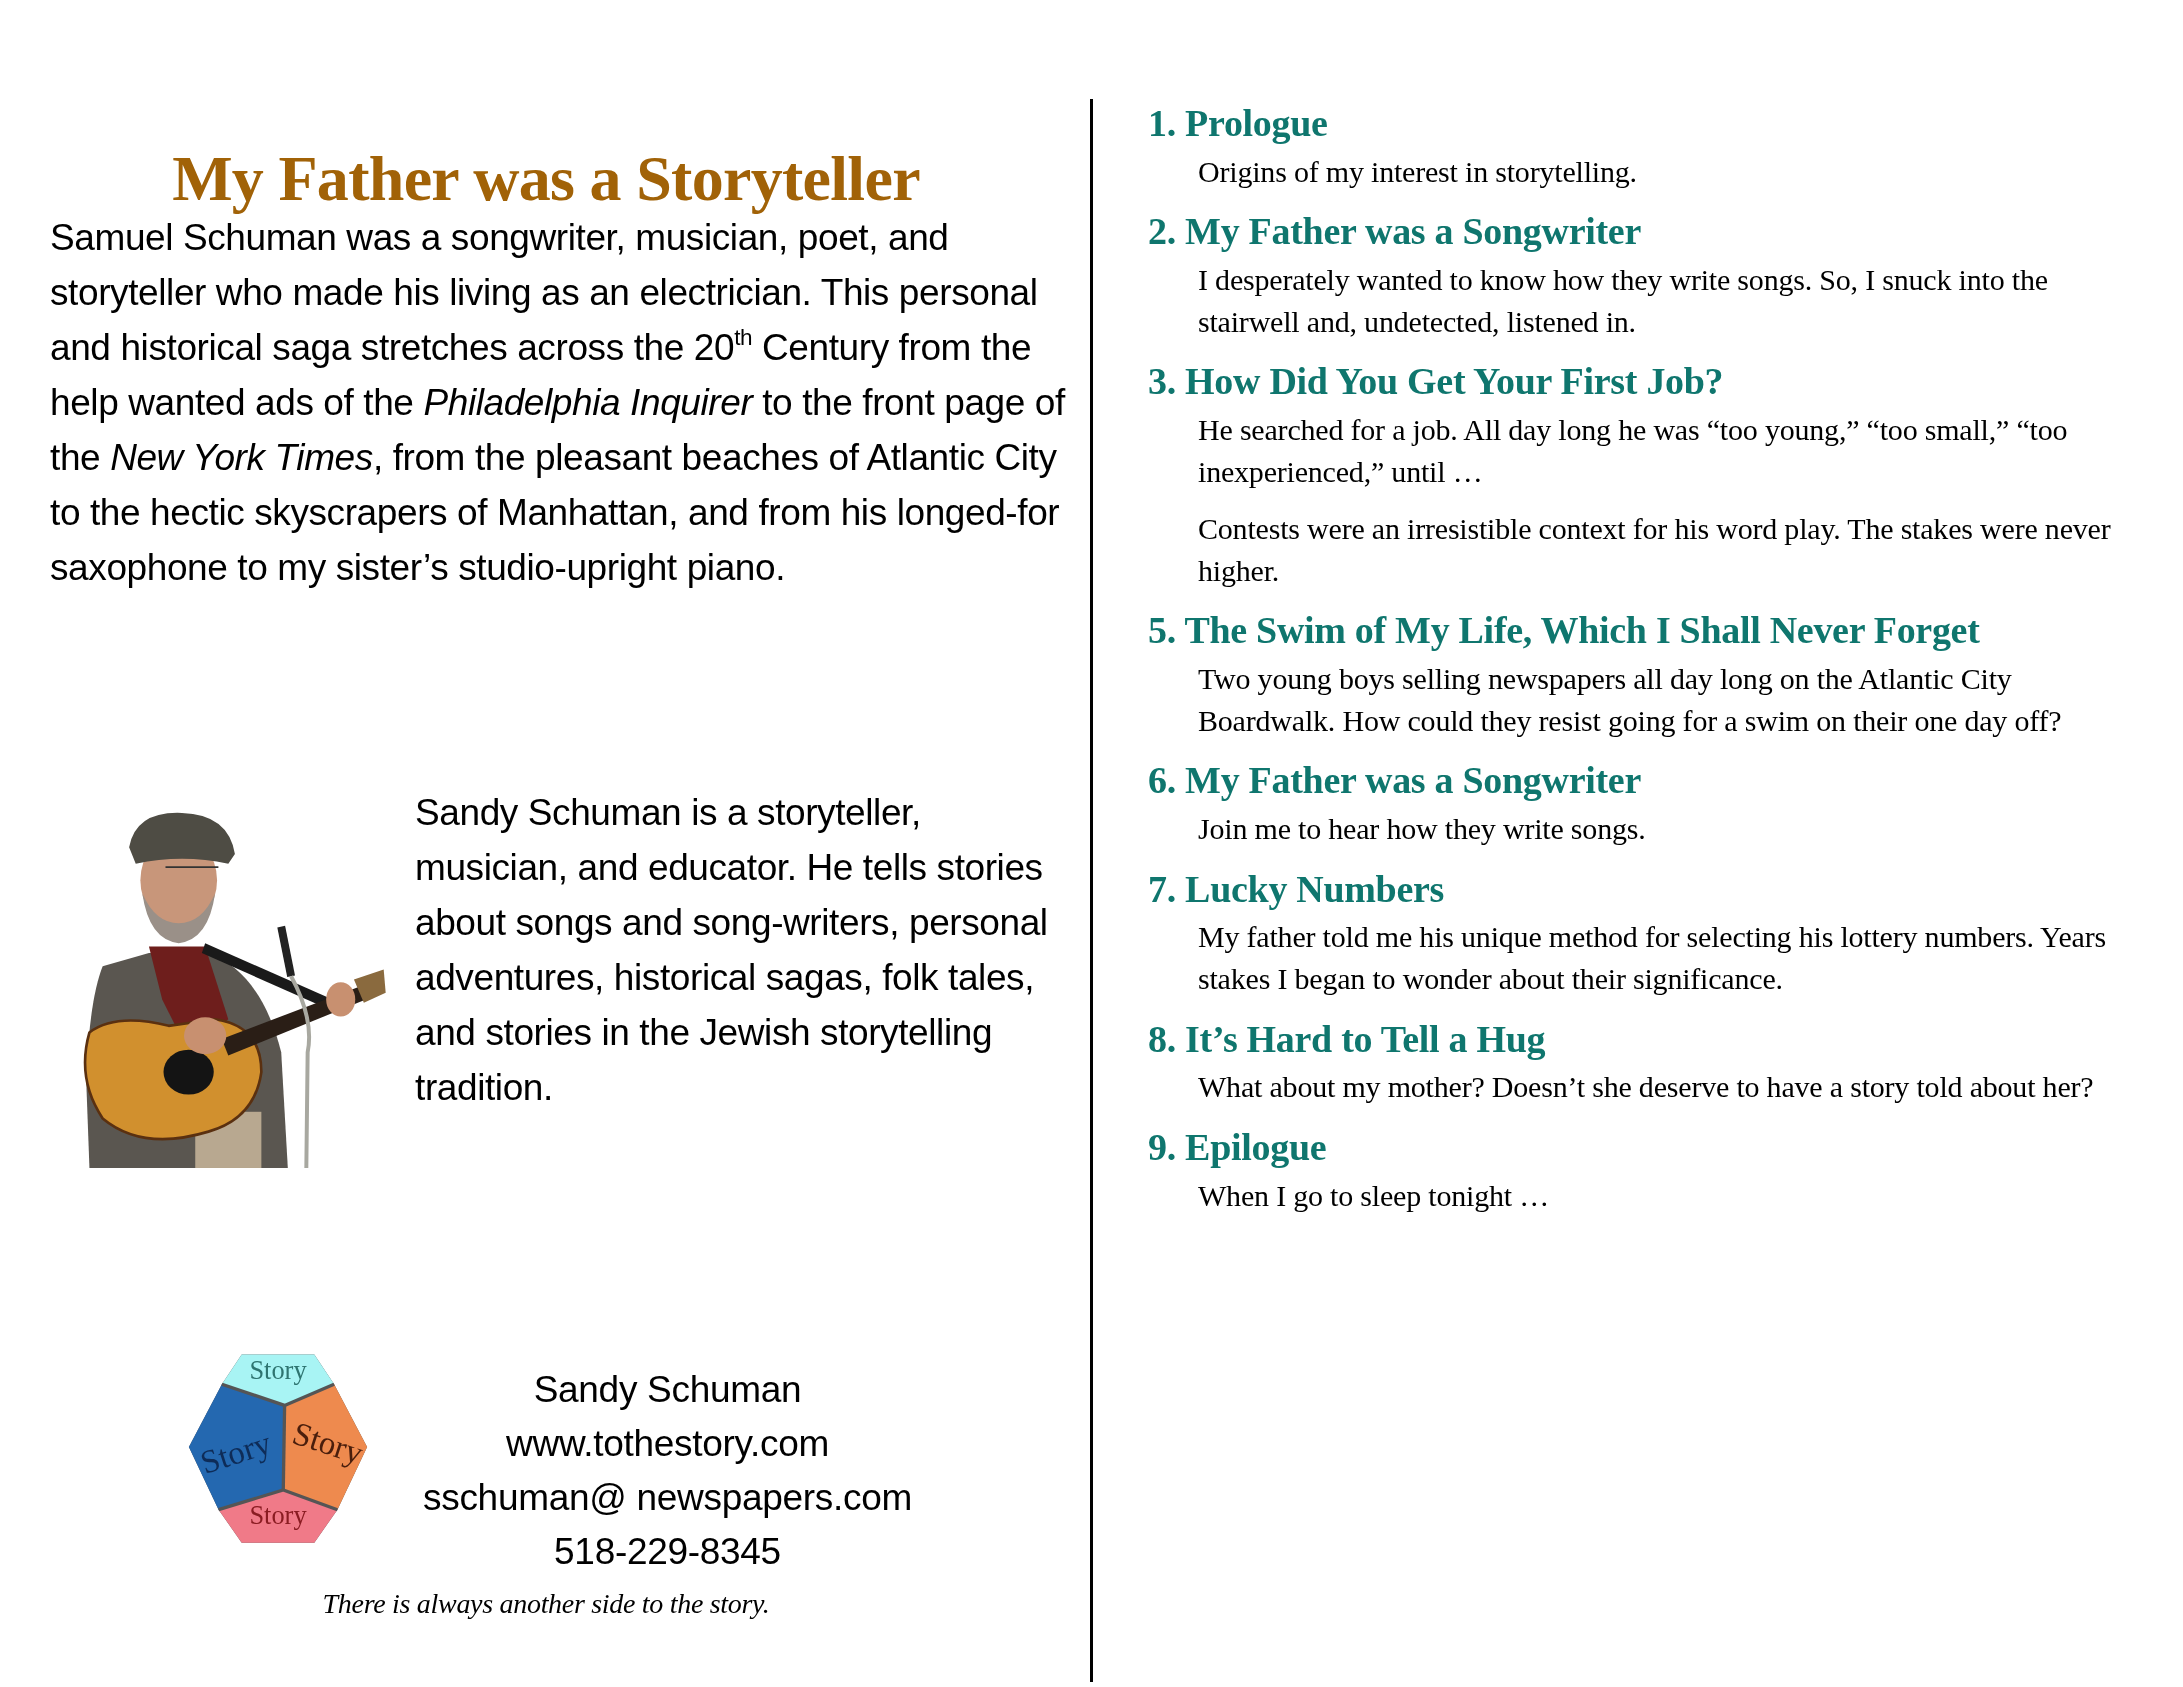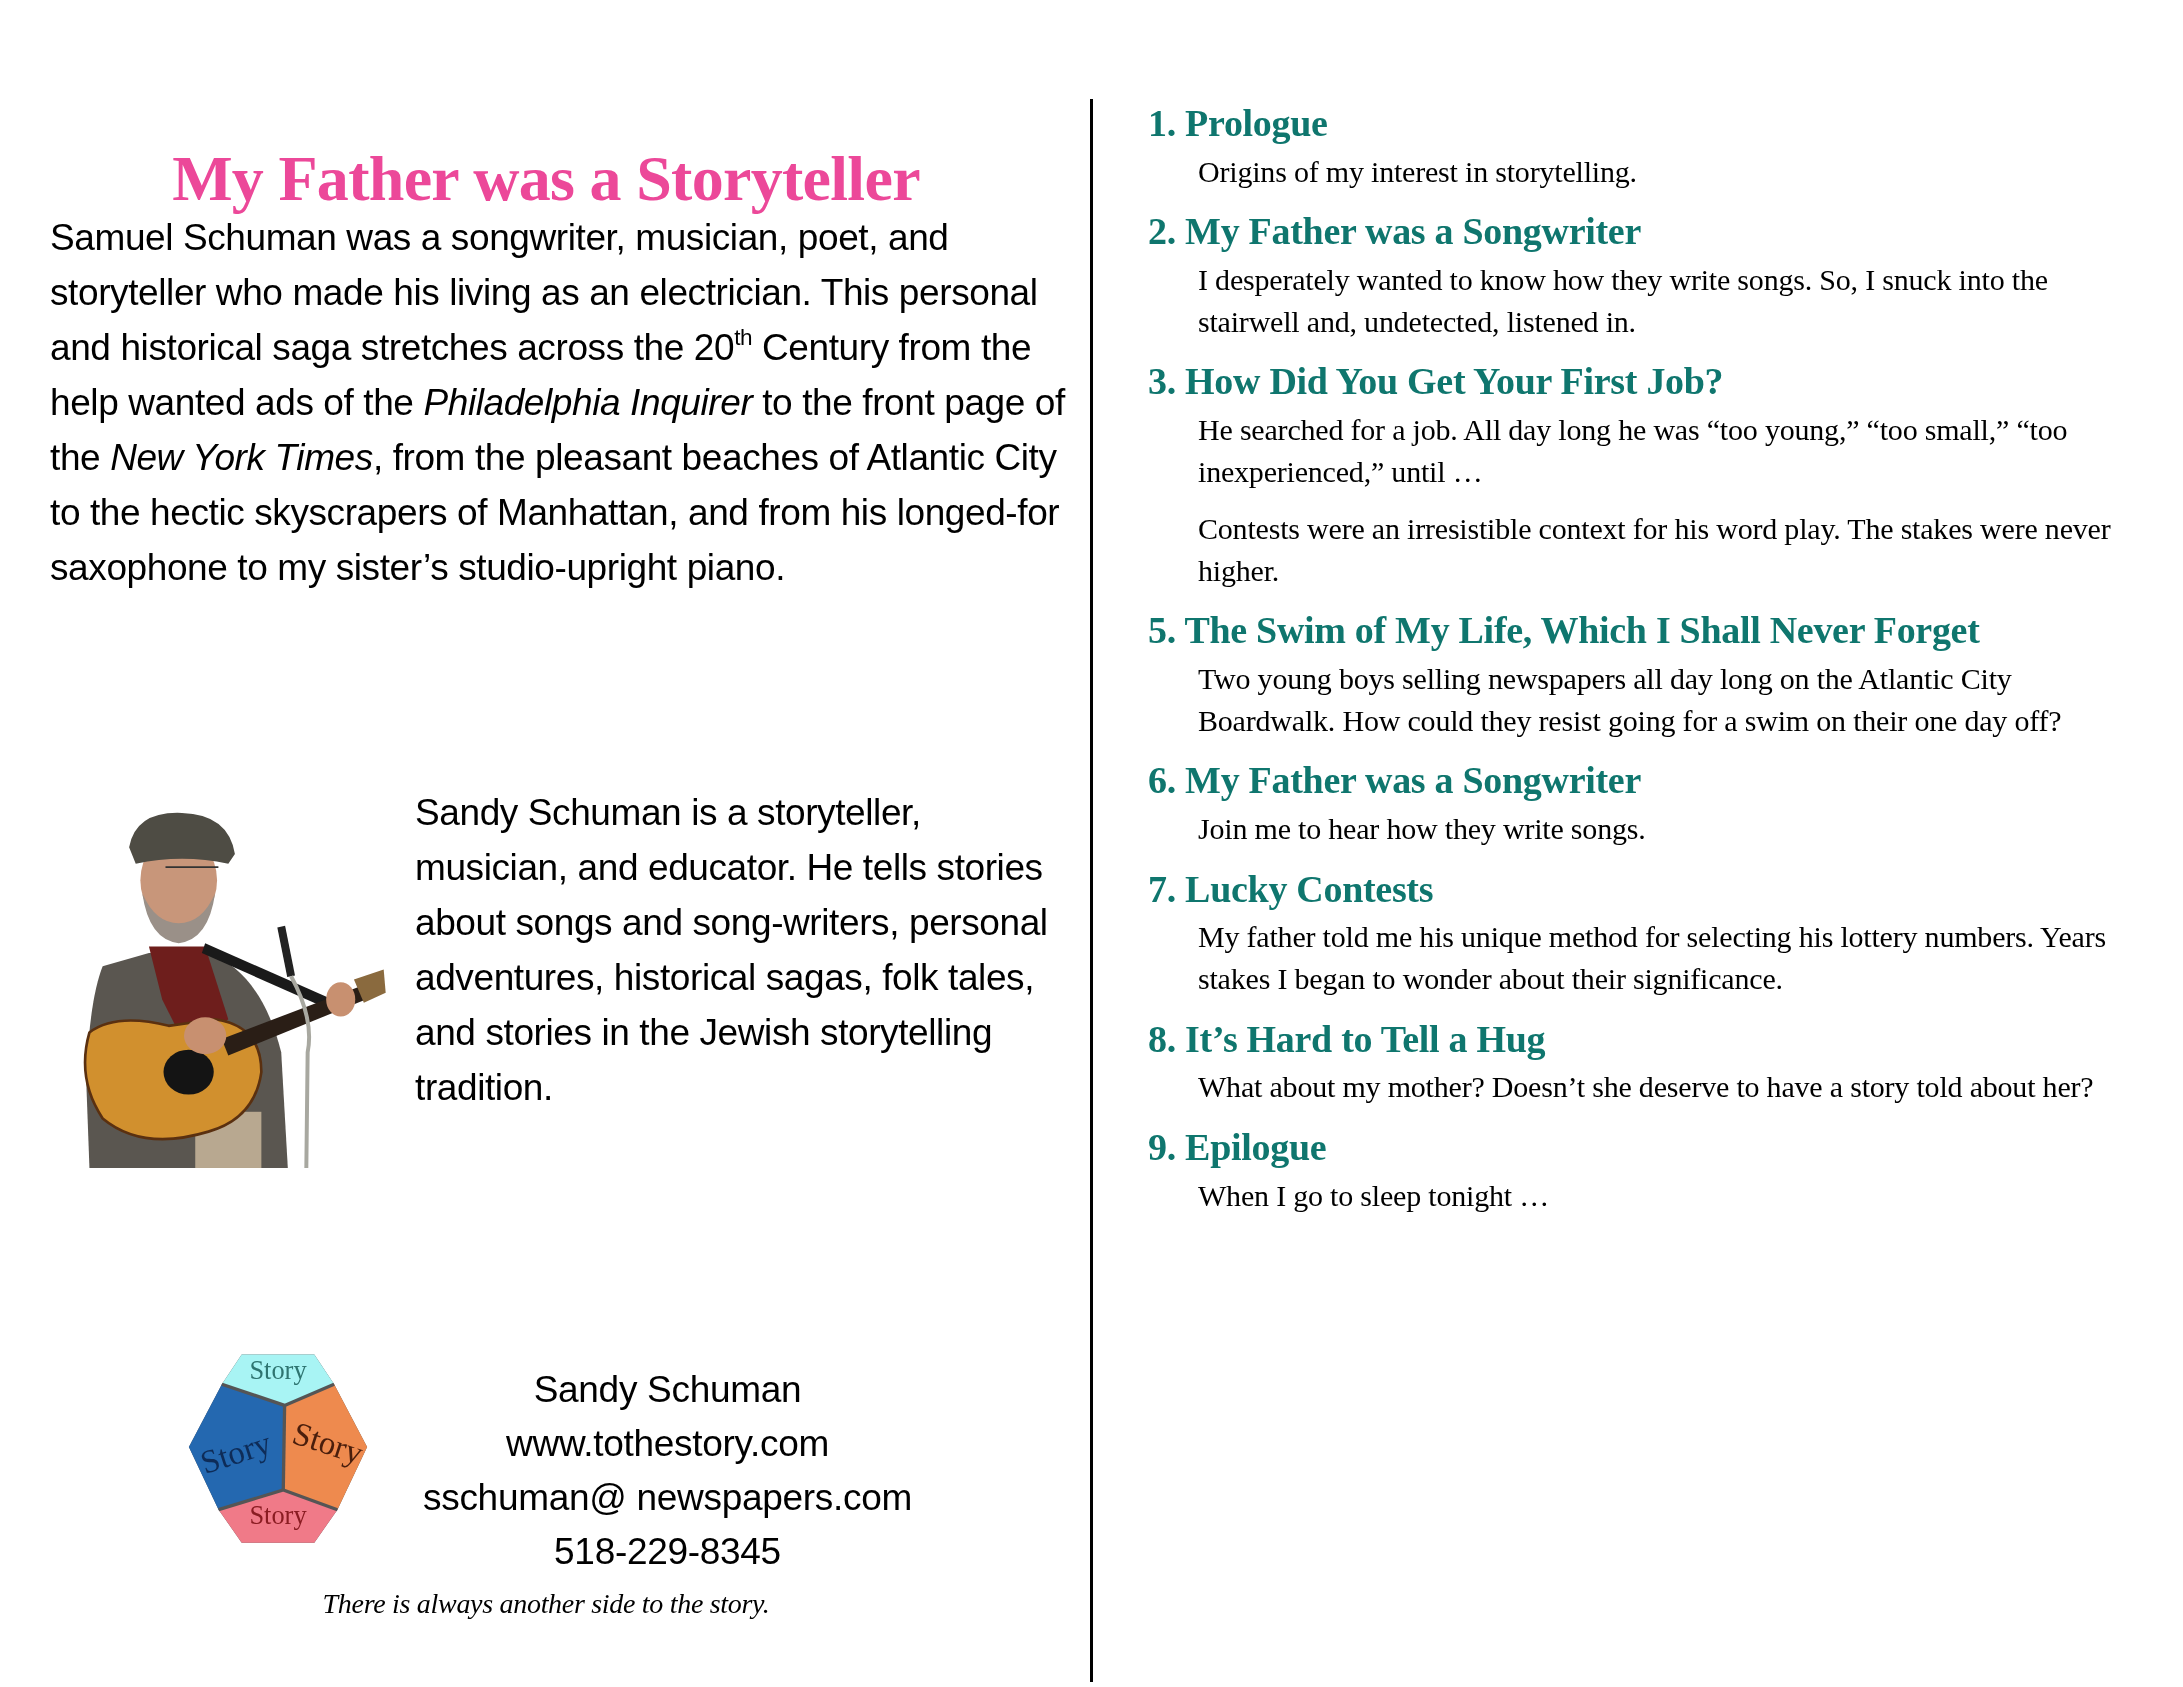--- a/index.html
+++ b/index.html
@@ -2,21 +2,21 @@
 <html style="font-size:10.6px"><head>
 <meta charset="utf-8">
 <style>
   html, body { margin: 0; padding: 0; background: #ffffff; }
   body { width: 2183px; height: 1687px; position: relative; overflow: hidden; color: #000; }
   .sans { font-family: "Liberation Sans", "DejaVu Sans", sans-serif; }
   .serif { font-family: "Liberation Serif", "DejaVu Serif", serif; }
 
   #title {
     position: absolute; left: 0; width: 1092px; top: 99px;
-    text-align: center; font-size: 64px; font-weight: bold; color: #ec4899;
+    text-align: center; font-size: 64px; font-weight: bold; color: #a16207;
     letter-spacing: -0.7px;
   }
   #intro {
     position: absolute; left: 50px; top: 210px; width: 1019px;
     font-size: 37px; line-height: 55px; letter-spacing: -0.4px;
   }
   #intro sup { font-size: 22.5px; vertical-align: 14.6px; line-height: 0; }
 
   #photo { position: absolute; left: 63px; top: 801px; width: 324px; height: 367px; }
 
@@ -135,21 +135,21 @@
   </div>
   <div class="toc-item">
     <div class="toc-head"><span>5.</span> <span>The Swim of My Life, Which I Shall Never Forget</span></div>
     <div class="toc-desc">Two young boys selling newspapers all day long on the Atlantic City Boardwalk. How could they resist going for a swim on their one day off?</div>
   </div>
   <div class="toc-item">
     <div class="toc-head"><span>6.</span> <span>My Father was a Songwriter</span></div>
     <div class="toc-desc">Join me to hear how they write songs.</div>
   </div>
   <div class="toc-item">
-    <div class="toc-head"><span>7.</span> <span>Lucky Contests</span></div>
+    <div class="toc-head"><span>7.</span> <span>Lucky Numbers</span></div>
     <div class="toc-desc">My father told me his unique method for selecting his lottery numbers. Years stakes I began to wonder about their significance.</div>
   </div>
   <div class="toc-item">
     <div class="toc-head"><span>8.</span> <span>It’s Hard to Tell a Hug</span></div>
     <div class="toc-desc">What about my mother? Doesn’t she deserve to have a story told about her?</div>
   </div>
   <div class="toc-item">
     <div class="toc-head"><span>9.</span> <span>Epilogue</span></div>
     <div class="toc-desc">When I go to sleep tonight …</div>
   </div>

